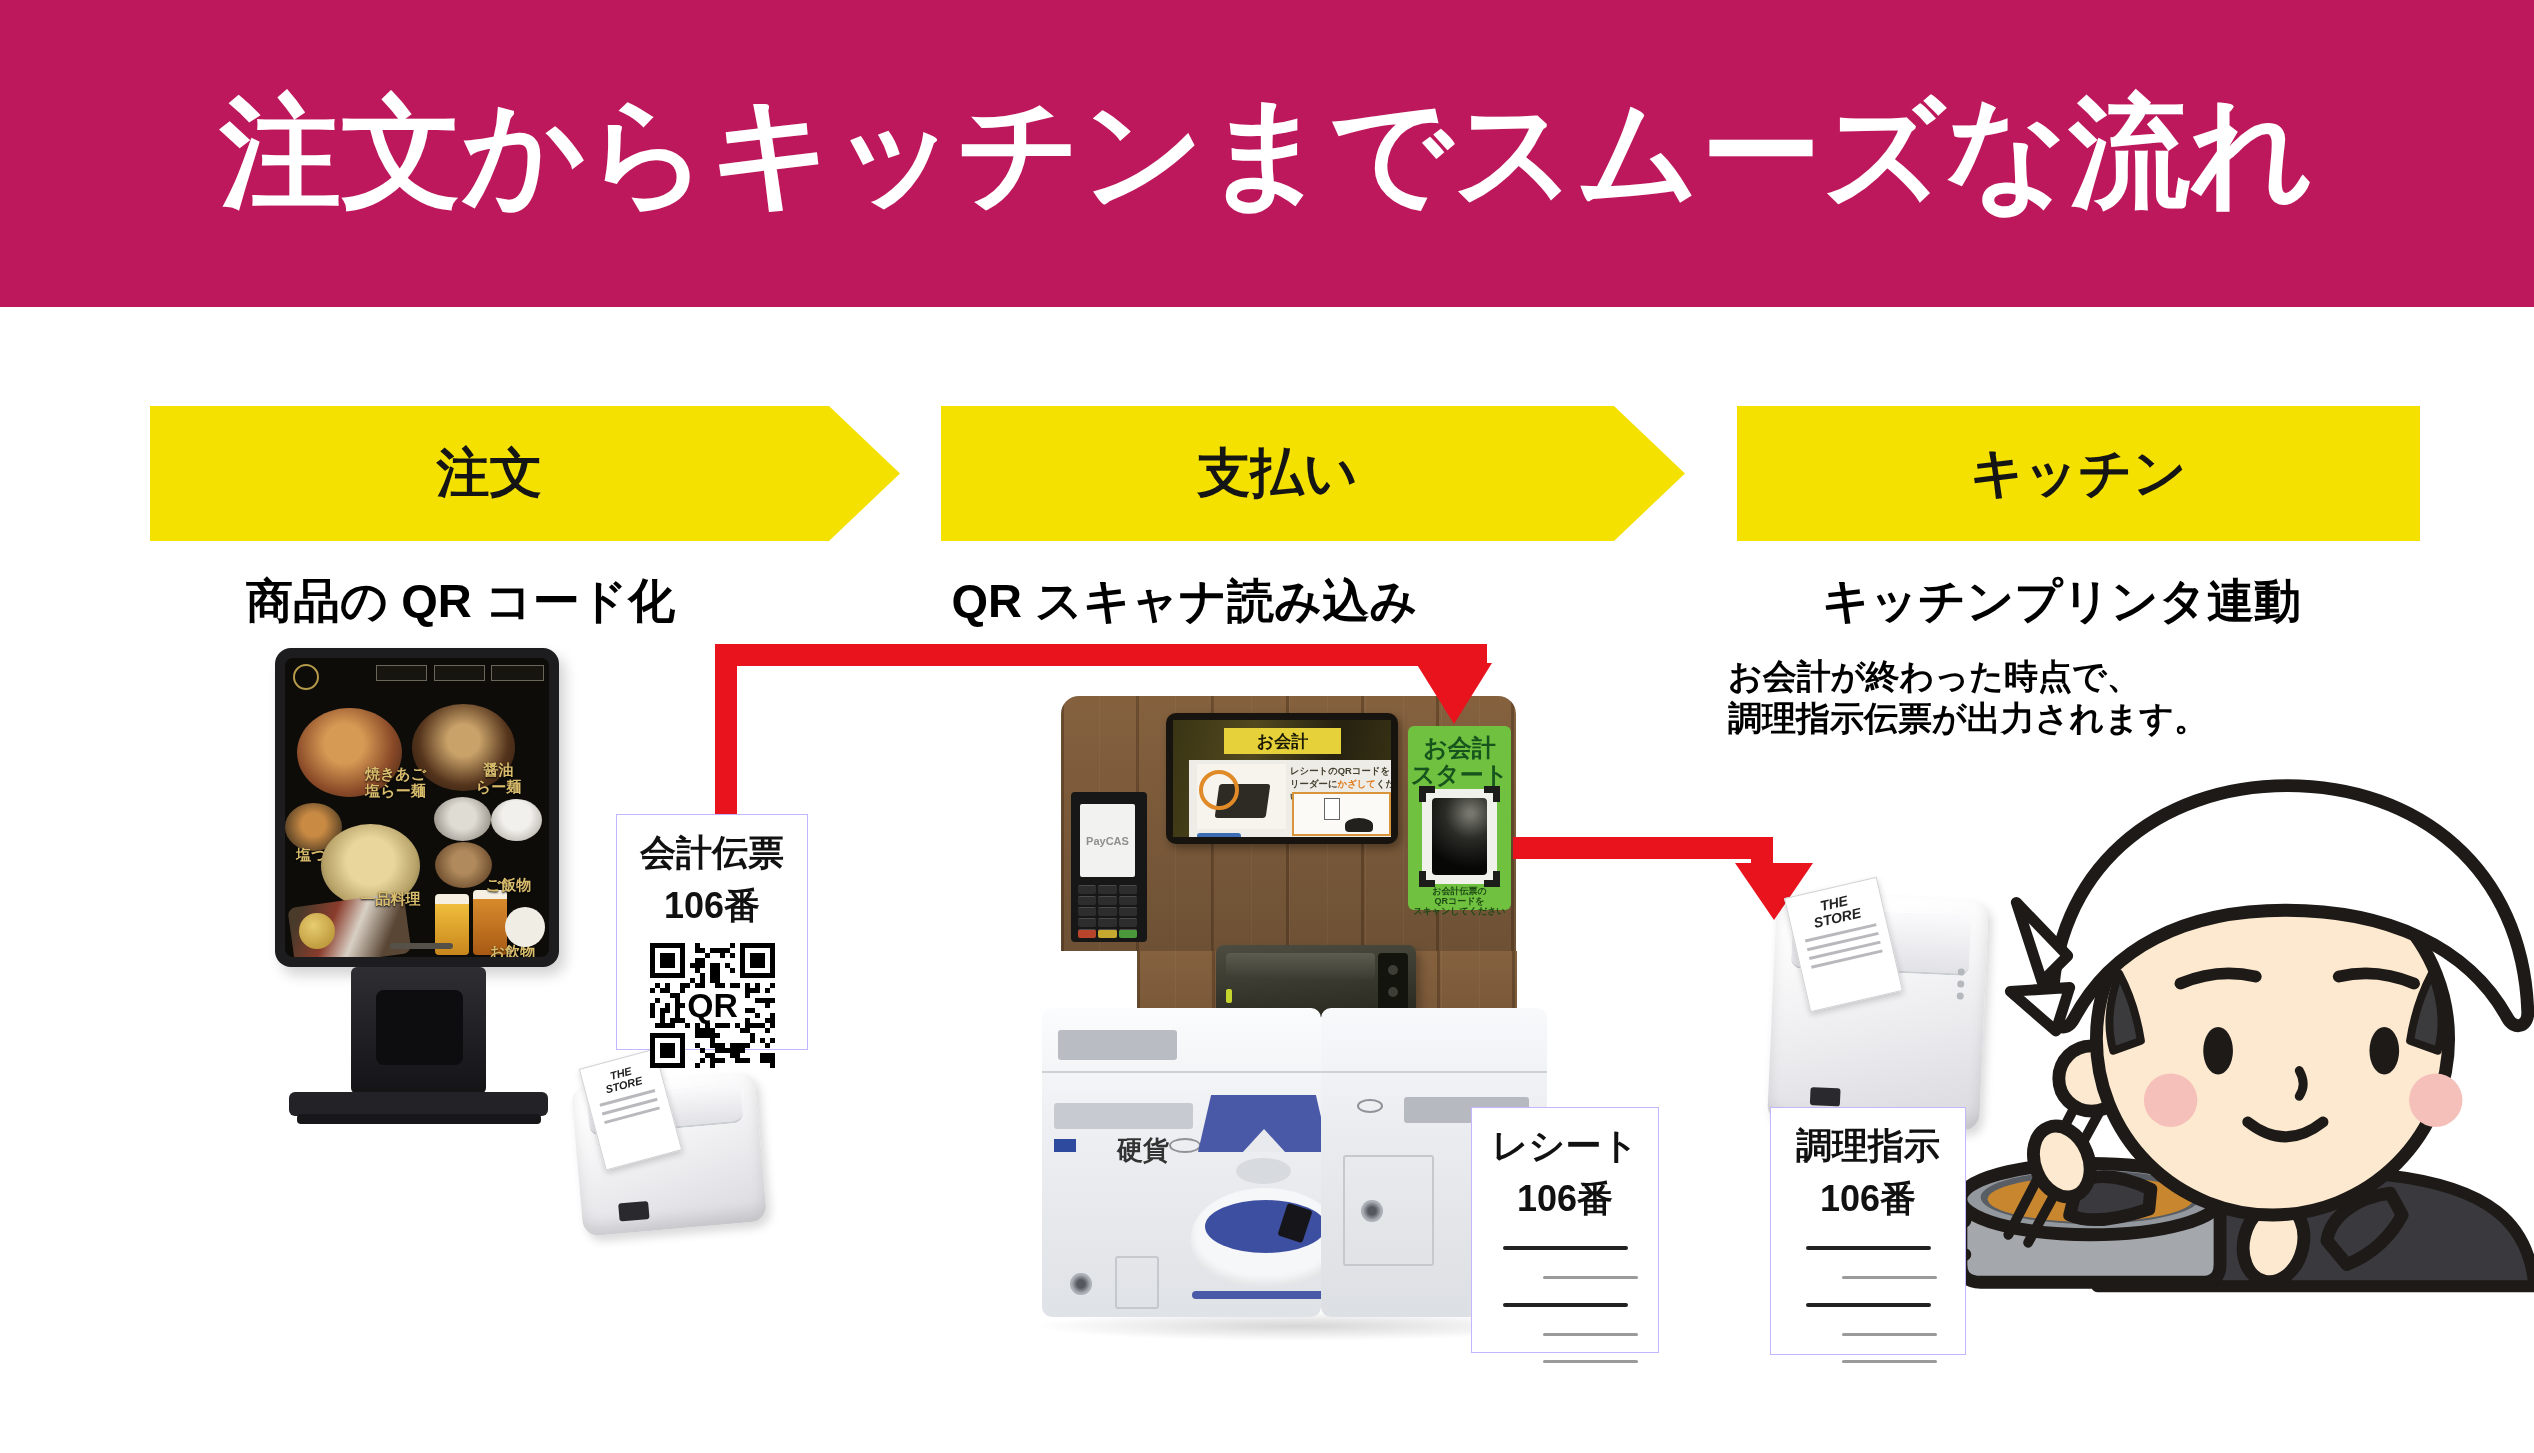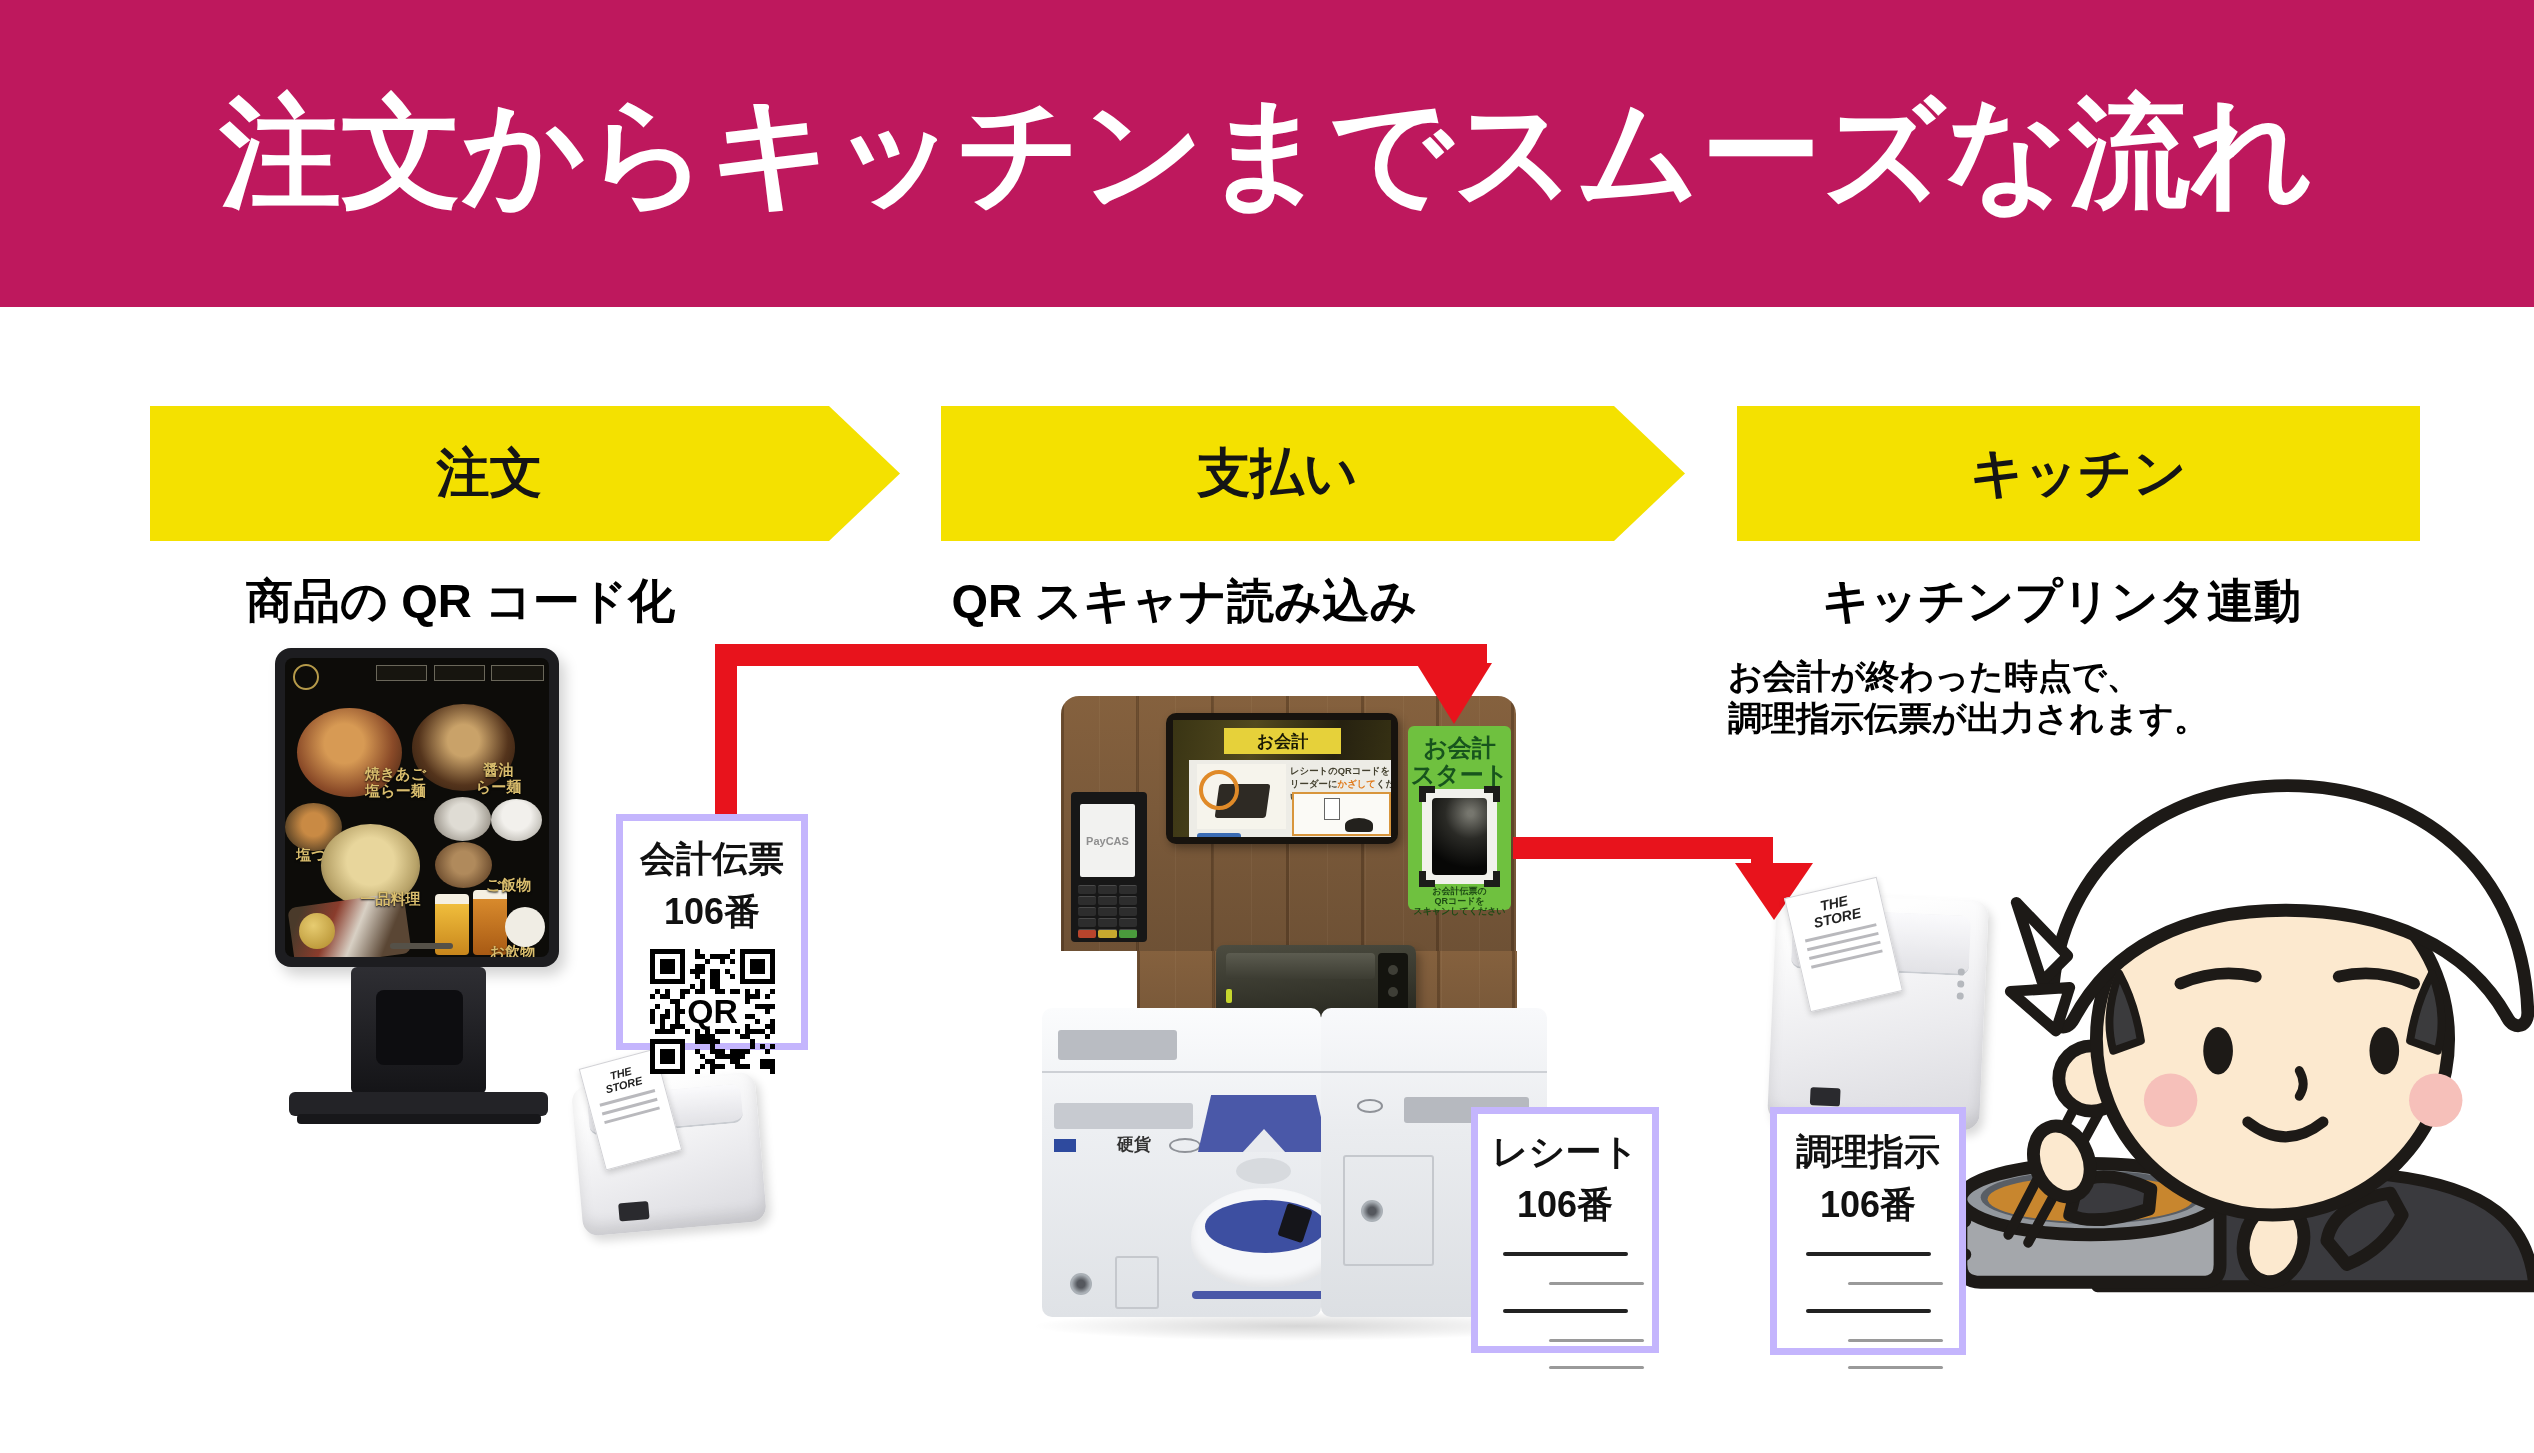--- a/index.html
+++ b/index.html
@@ -65,21 +65,21 @@
   .wp-dot{position:absolute;right:10%;top:30%;width:7px;height:7px;border-radius:50%;background:#b5b8bd;box-shadow:0 12px 0 #b5b8bd,0 24px 0 #b5b8bd;}
   .receipt{background:#fff;border:1px solid #d2d2d6;box-shadow:0 3px 6px rgba(0,0,0,0.18);text-align:center;z-index:5;}
   #receipt-order{left:591px;top:1057px;width:79px;height:105px;transform:rotate(-15deg);}
   #receipt-kitchen{left:1796px;top:886px;width:95px;height:117px;transform:rotate(-13deg);}
   .receipt-head{font-weight:800;font-style:italic;color:#222;white-space:pre-line;margin-top:8px;}
   #receipt-order .receipt-head{font-size:11px;line-height:12px;}
   #receipt-kitchen .receipt-head{font-size:14px;line-height:15px;}
   .receipt-lines div{height:3px;background:#b9b9bd;margin:6px 10px 0 10px;}
 
   
-  .slip{background:#fff;border:7px solid #c4b5fd;text-align:center;z-index:6;}
+  .slip{background:#fff;border:1px solid #c4b5fd;text-align:center;z-index:6;}
   .slip-title{font-size:36px;font-weight:800;margin-top:14px;}
   .slip-number{font-size:36px;font-weight:800;margin-top:4px;}
   #slip-order{left:616px;top:814px;width:192px;height:236px;}
   #slip-receipt{left:1471px;top:1107px;width:188px;height:246px;}
   #slip-cooking{left:1770px;top:1107px;width:196px;height:248px;}
   .slip-lines{margin-top:22px;}
   .slip-line{border-radius:2px;}
   .slip-line.dark{height:4px;background:#222;width:125px;margin:0 auto 26px auto;}
   .slip-line.gray{height:3px;background:#9a9a9a;width:95px;margin:0 0 24px 71px;}
   .qr-wrap{margin:12px auto 0 auto;width:127px;height:125px;}
@@ -132,21 +132,21 @@
   .epson-strip{position:absolute;left:162px;top:8px;width:30px;height:107px;background:#14140f;border-radius:4px;}
   .epson-strip i{display:block;width:10px;height:10px;border-radius:50%;background:#3e3e36;margin:12px auto 0 auto;}
 
   .register{z-index:4;border-radius:10px;}
   #reg-left{left:1042px;top:1008px;width:279px;height:309px;background:linear-gradient(180deg,#fbfcfd 0%,#eef0f3 35%,#dfe2e6 100%);}
   #reg-right{left:1321px;top:1008px;width:226px;height:309px;background:linear-gradient(180deg,#f8f9fb 0%,#eaecef 40%,#dcdfe3 100%);}
   .reg-topline{position:absolute;left:0;top:63px;width:100%;height:2px;background:#cdd0d5;}
   .reg-display{position:absolute;left:16px;top:22px;width:119px;height:30px;background:#b9bcc2;border-radius:3px;}
   .reg-strip{position:absolute;left:12px;top:95px;width:139px;height:26px;background:#c7cad0;border-radius:3px;}
   .reg-bluesq{position:absolute;left:12px;top:131px;width:22px;height:13px;background:#2e4a9e;}
-  .reg-coinlabel{position:absolute;left:75px;top:125px;font-size:17px;font-weight:700;color:#333;}
+  .reg-coinlabel{position:absolute;left:75px;top:125px;font-size:26px;font-weight:700;color:#333;}
   .reg-oval{position:absolute;border:2px solid #8f9298;border-radius:50%;}
   .reg-funnel{position:absolute;left:156px;top:87px;width:131px;height:57px;background:#4a58a8;clip-path:polygon(10% 0,90% 0,100% 100%,0 100%);}
   .reg-funnel::after{content:"";position:absolute;left:44px;top:34px;width:44px;height:24px;background:#e8eaee;clip-path:polygon(50% 0,100% 100%,0 100%);}
   .reg-tab{position:absolute;left:194px;top:150px;width:55px;height:26px;background:#d7dade;border-radius:50%;}
   .reg-bowl{position:absolute;left:149px;top:180px;width:149px;height:99px;background:#f6f7f9;border-radius:50% 50% 46% 46%;box-shadow:inset 0 -6px 8px rgba(0,0,0,0.08);}
   .reg-bowl-in{position:absolute;left:14px;top:12px;width:121px;height:53px;background:#3d4fa1;border-radius:50%;}
   .reg-bowl-clip{position:absolute;left:91px;top:18px;width:26px;height:34px;background:#15151a;transform:rotate(18deg);border-radius:3px;}
   .reg-stripe{position:absolute;left:150px;top:283px;width:145px;height:8px;background:#4a58a8;border-radius:4px;}
   .reg-keyhole{position:absolute;width:22px;height:22px;border-radius:50%;background:radial-gradient(circle,#55585e 25%,#aab0b6 60%);}
   .reg-door{position:absolute;border:2px solid #c5c8cd;border-radius:3px;}

